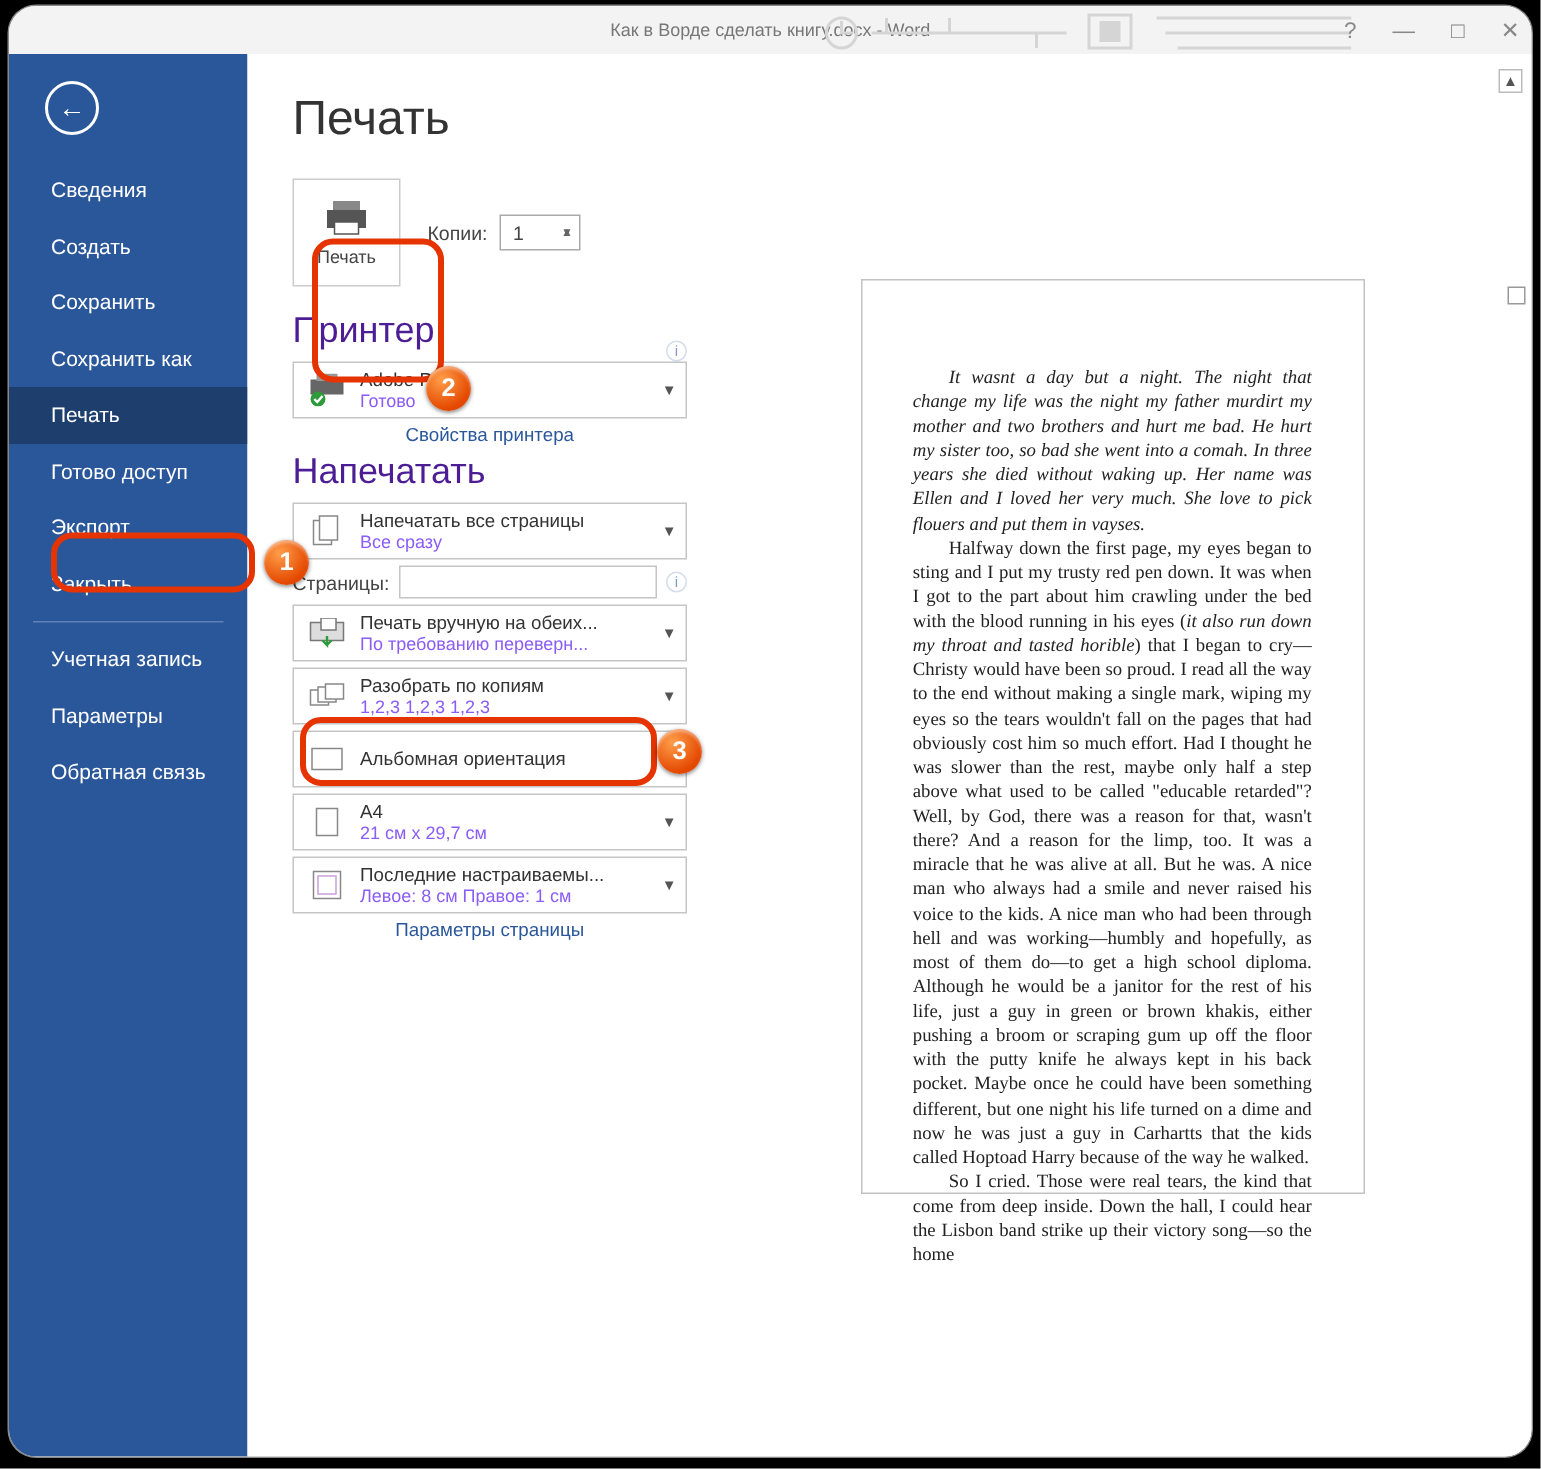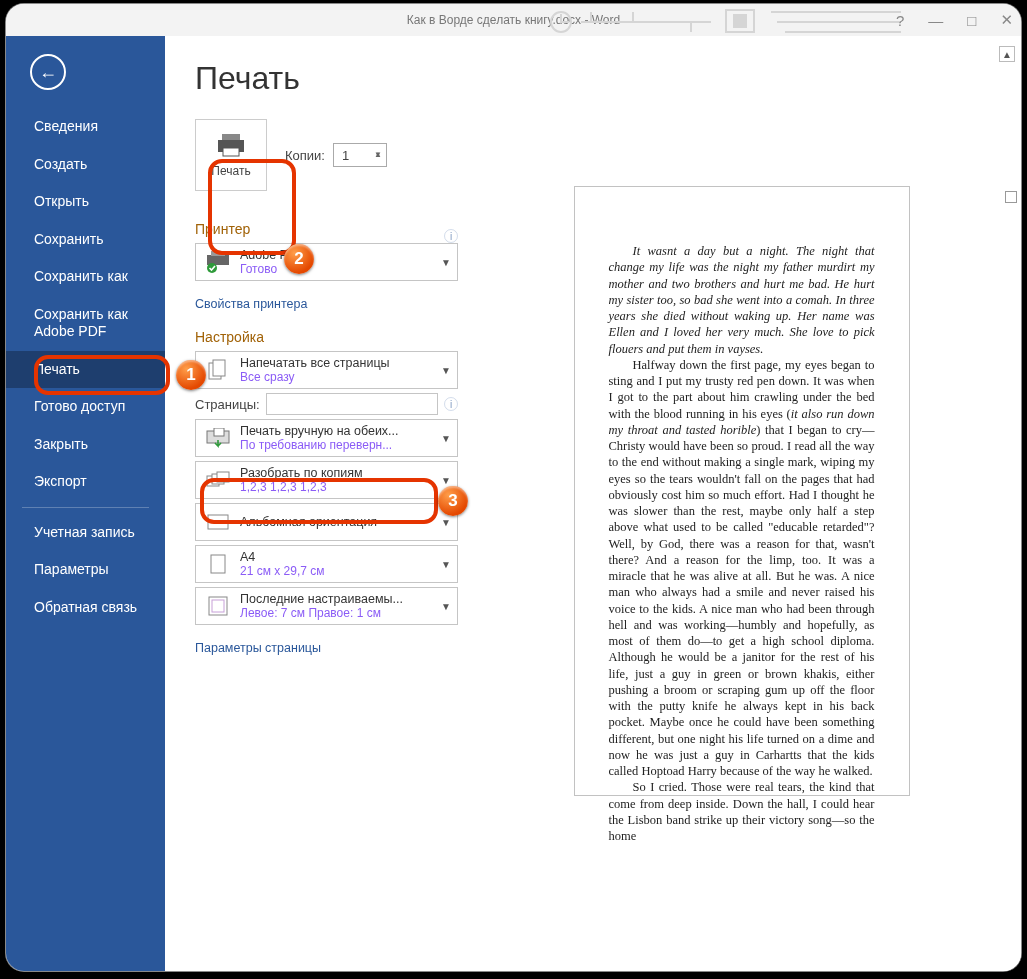--- a/index.html
+++ b/index.html
@@ -91,24 +91,24 @@
     padding: 24px 22px 10px 30px;
     position: relative;
   }
   .h1 {
     font-size: 32px;
     font-weight: 300;
     color: #333;
     margin-bottom: 22px;
   }
   .h2 {
-    font-size: 14px;
+    font-size: 24px;
     font-weight: 400;
-    color: #a16207;
-    margin-top: 18px;
+    color: #4c1d95;
+    margin-top: 4px;
     margin-bottom: 6px;
   }
   .print-button-wrap {
     display: flex;
     align-items: center;
     gap: 18px;
     margin-bottom: 12px;
     position: relative;
   }
   .print-button {
@@ -153,23 +153,23 @@
   .dropdown .line2 { font-size: 12px; color: #8b5cf6; white-space: nowrap; overflow: hidden; text-overflow: ellipsis;}
   .dropdown .caret { color: #555; font-size: 10px; }
   .info-dot {
     width: 14px; height: 14px; border: 1px solid #2a579a33;
     border-radius: 50%; color: #2a579a99; font-size: 10px;
     display: inline-flex; align-items: center; justify-content: center;
   }
   .link {
     color: #2a579a;
     font-size: 12.5px;
-    text-align: left;
+    text-align: center;
     display: block;
-    margin-top: 16px;
+    margin-top: 4px;
     cursor: pointer;
   }
   .pages-row {
     display: flex; align-items: center; gap: 6px;
     margin-bottom: 4px; font-size: 13px; color: #444;
     position: relative;
   }
   .pages-input {
     flex: 1; height: 22px; border: 1px solid #c5c5c5;
   }
@@ -261,28 +261,26 @@
     </div>
   </div>
 
   <div class="main">
     <div class="sidebar">
       <div class="back-btn">
         <span>←</span>
       </div>
       <div class="sidebar-item"><span>Сведения</span></div>
       <div class="sidebar-item"><span>Создать</span></div>
-      <div class="sidebar-item"><span>Открыть</span></div>
       <div class="sidebar-item"><span>Сохранить</span></div>
       <div class="sidebar-item"><span>Сохранить как</span></div>
-      <div class="sidebar-item"><span>Сохранить как Adobe PDF</span></div>
       <div class="sidebar-item active"><span>Печать</span></div>
       <div class="sidebar-item"><span>Готово доступ</span></div>
+      <div class="sidebar-item"><span>Экспорт</span></div>
       <div class="sidebar-item"><span>Закрыть</span></div>
-      <div class="sidebar-item"><span>Экспорт</span></div>
       <div class="sidebar-divider"></div>
       <div class="sidebar-item"><span>Учетная запись</span></div>
       <div class="sidebar-item"><span>Параметры</span></div>
       <div class="sidebar-item"><span>Обратная связь</span></div>
     </div>
 
     <div class="content">
       <div class="settings-panel">
         <div class="h1">Печать</div>
 
@@ -321,21 +319,21 @@
               </svg>
           </div>
           <div class="text-slot">
             <div class="line1">Adobe PDF</div>
             <div class="line2">Готово</div>
           </div>
           <span class="caret">▼</span>
         </div>
         <span class="link">Свойства принтера</span>
 
-        <div class="h2">Настройка</div>
+        <div class="h2">Напечатать</div>
 
         <div class="stack">
           <div class="dropdown">
             <div class="icon-slot">
               <svg width="22" height="22">
                   <rect x="2" y="4" width="12" height="16" fill="#fff" stroke="#888"></rect>
                   <rect x="6" y="1" width="12" height="16" fill="#fff" stroke="#888"></rect>
                 </svg>
             </div>
             <div class="text-slot">
@@ -408,21 +406,21 @@
 
           <div class="dropdown">
             <div class="icon-slot">
               <svg width="20" height="20">
                   <rect x="1" y="1" width="18" height="18" fill="#fff" stroke="#888"></rect>
                   <rect x="4" y="4" width="12" height="12" fill="none" stroke="#c7a0d8"></rect>
                 </svg>
             </div>
             <div class="text-slot">
               <div class="line1">Последние настраиваемы...</div>
-              <div class="line2">Левое: 7 см  Правое: 1 см</div>
+              <div class="line2">Левое: 8 см  Правое: 1 см</div>
             </div>
             <span class="caret">▼</span>
           </div>
         </div>
         <span class="link">Параметры страницы</span>
       </div>
 
       <div class="preview">
         <div class="preview-scroll-up">▲</div>
         <div class="preview-handle"></div>

